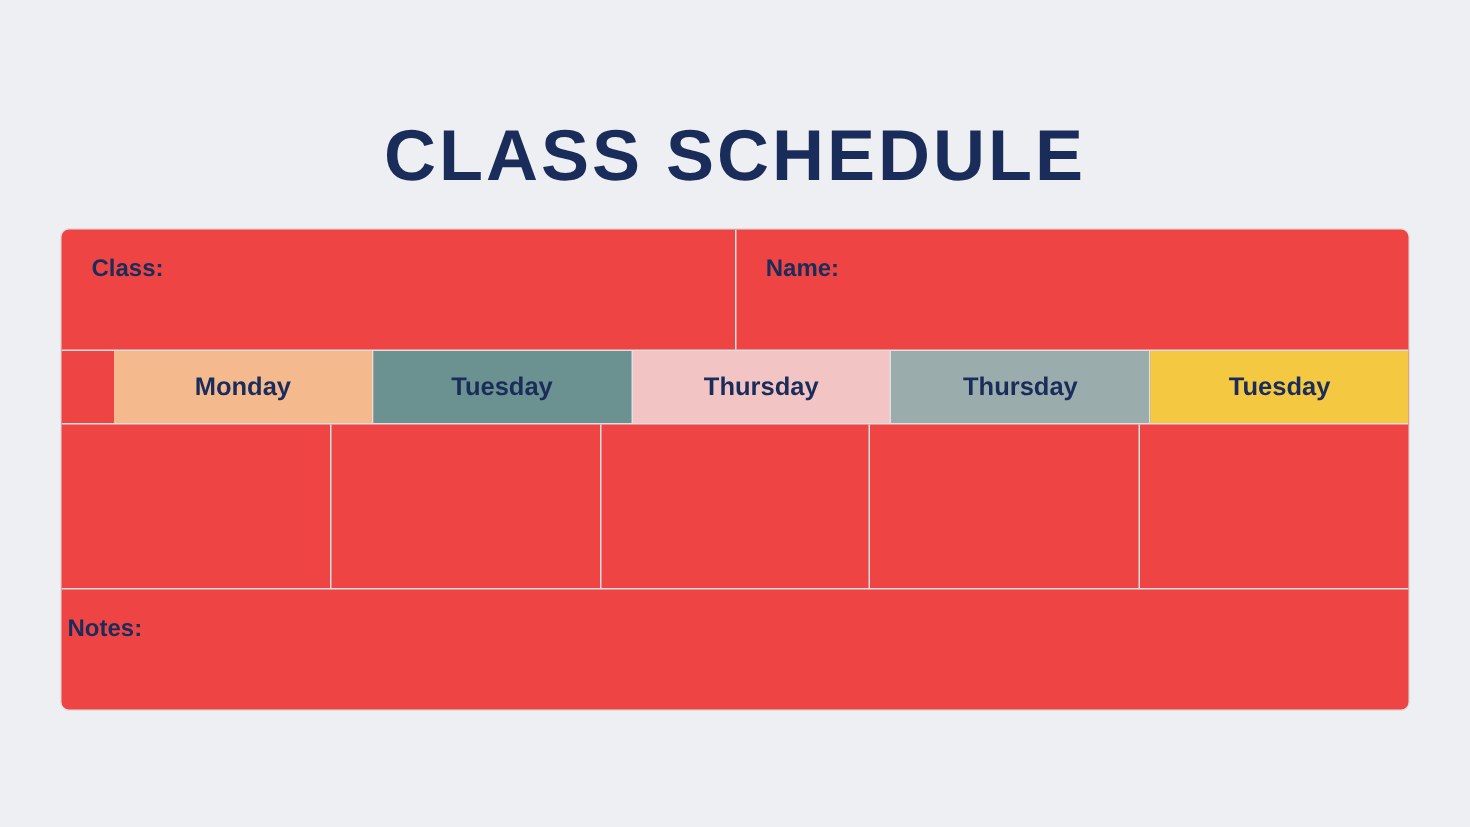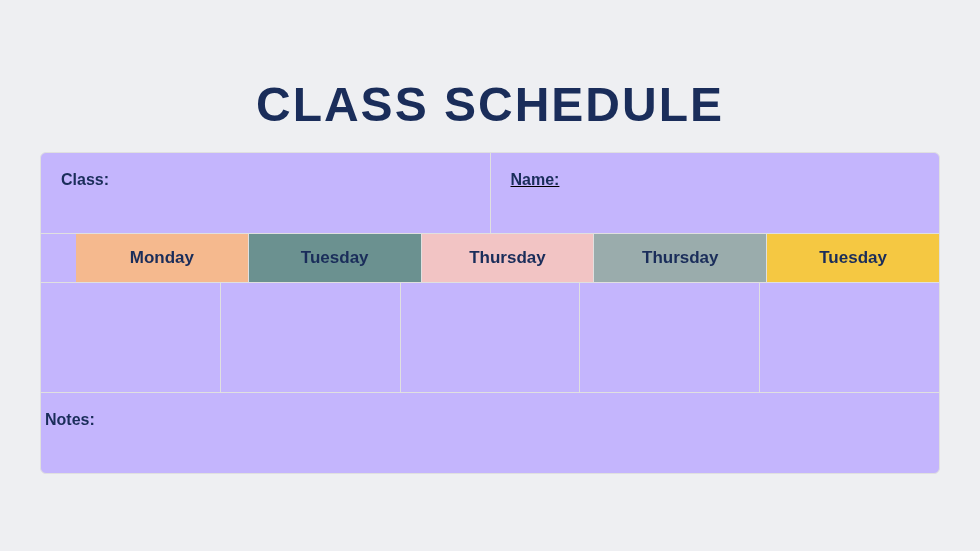--- a/index.html
+++ b/index.html
@@ -24,21 +24,21 @@
       font-size: 48px;
       font-weight: 900;
       color: #1a2d5a;
       letter-spacing: 2px;
       text-transform: uppercase;
       margin-bottom: 20px;
       font-family: 'Arial Black', Arial, sans-serif;
     }
 
     .schedule-container {
-      background: #c4b5fd;
+      background: #ef4444;
       border-radius: 6px;
       width: 900px;
       border: 1px solid #e0e0e0;
       overflow: hidden;
     }
 
     .top-row {
       display: flex;
       border-bottom: 1px solid #e0e0e0;
     }
@@ -47,21 +47,20 @@
       flex: 1;
       padding: 18px 20px;
       border-right: 1px solid #e0e0e0;
       min-height: 80px;
     }
 
     .name-cell {
       flex: 1;
       padding: 18px 20px;
       min-height: 80px;
-      text-decoration: underline;
     }
 
     .cell-label {
       font-size: 16px;
       font-weight: 700;
       color: #1a2d5a;
     }
 
     .days-row {
       display: flex;

